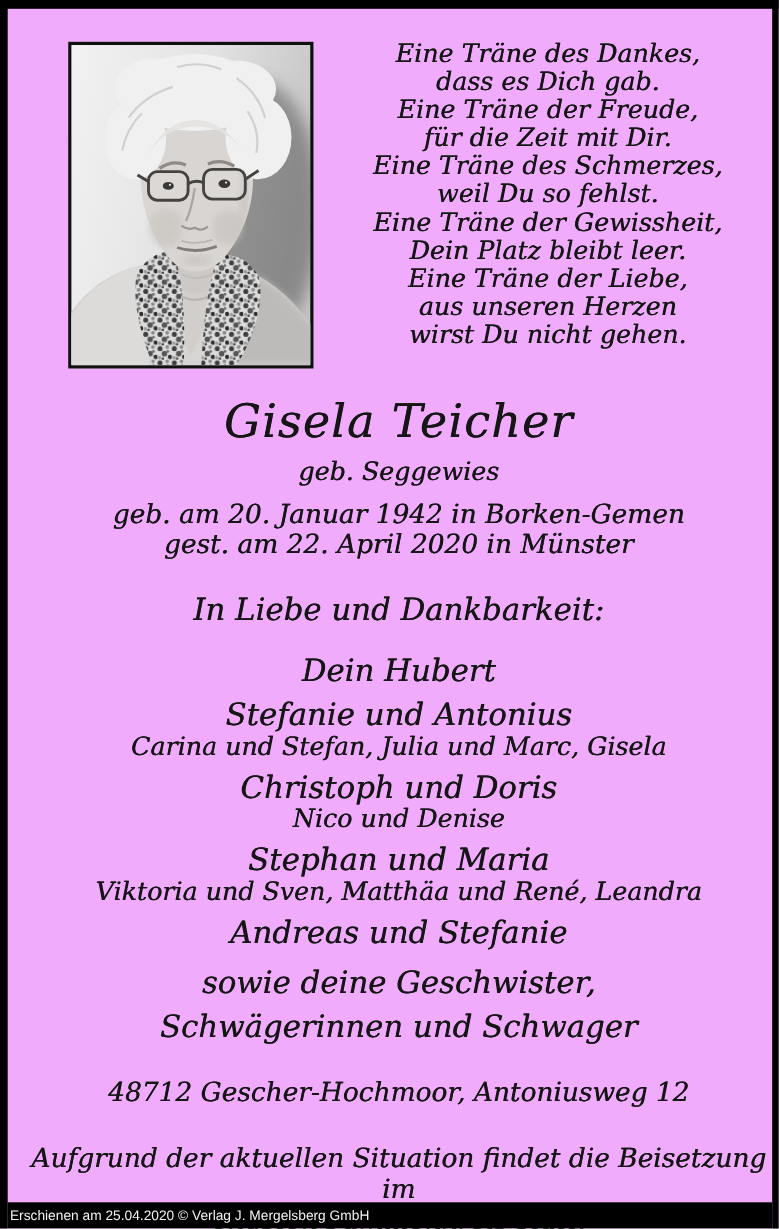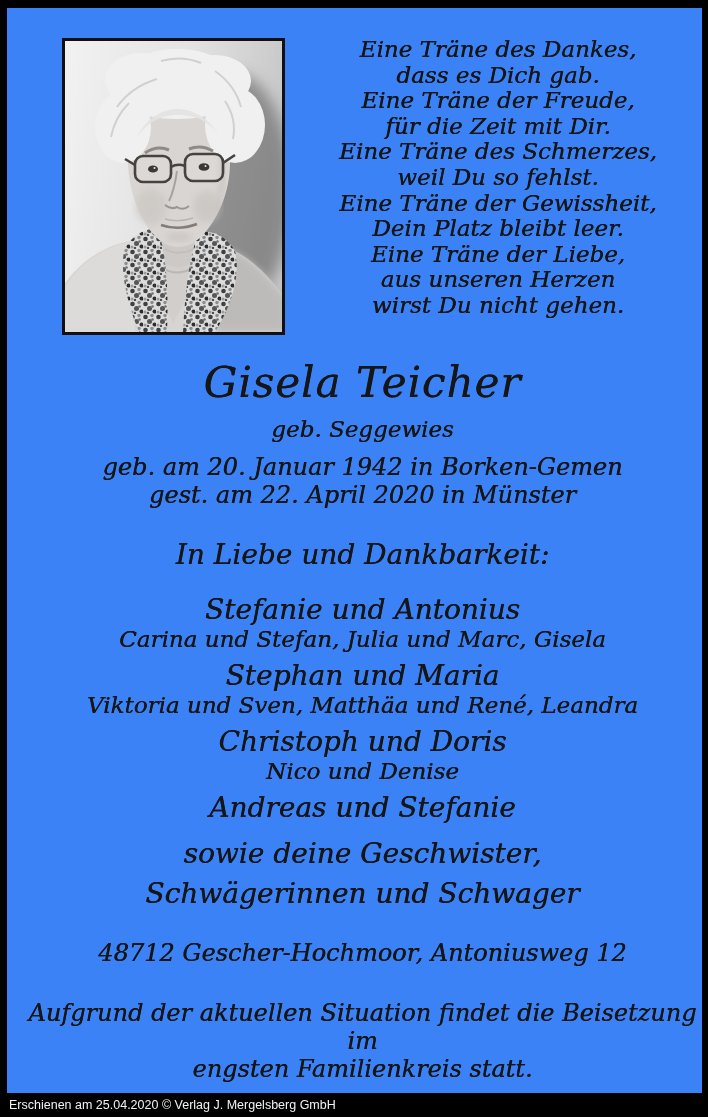--- a/index.html
+++ b/index.html
@@ -1,21 +1,21 @@
 <!DOCTYPE html>
 <html lang="de"><head>
 <meta charset="utf-8">
 <style>
   html, body { margin: 0; padding: 0; background: #ffffff; }
   .card {
     position: relative;
     width: 708px;
     height: 1117px;
     box-sizing: border-box;
-    background: #3b82f6;
+    background: #f0abfc;
     border-top: 8px solid #000;
     border-left: 7px solid #000;
     border-right: 6px solid #000;
     overflow: hidden;
     font-family: "DejaVu Serif", "Liberation Serif", serif;
     font-style: italic;
     color: #161616;
   }
   .photo-frame {
     position: absolute;
@@ -211,30 +211,34 @@
 
     <div class="dates">
       <div>geb. am 20. Januar 1942 in Borken-Gemen</div>
       <div>gest. am 22. April 2020 in Münster</div>
     </div>
 
     <div class="intro">In Liebe und Dankbarkeit:</div>
 
     <div>
       <div class="mourner">
+        <div class="mname">Dein Hubert</div>
+
+      </div>
+      <div class="mourner">
         <div class="mname">Stefanie und Antonius</div>
         <div class="msub">Carina und Stefan, Julia und Marc, Gisela</div>
       </div>
       <div class="mourner">
+        <div class="mname">Christoph und Doris</div>
+        <div class="msub">Nico und Denise</div>
+      </div>
+      <div class="mourner">
         <div class="mname">Stephan und Maria</div>
         <div class="msub">Viktoria und Sven, Matthäa und René, Leandra</div>
-      </div>
-      <div class="mourner">
-        <div class="mname">Christoph und Doris</div>
-        <div class="msub">Nico und Denise</div>
       </div>
       <div class="mourner">
         <div class="mname">Andreas und Stefanie</div>
 
       </div>
     </div>
 
     <div class="closing">sowie deine Geschwister,
 Schwägerinnen und Schwager</div>
 

